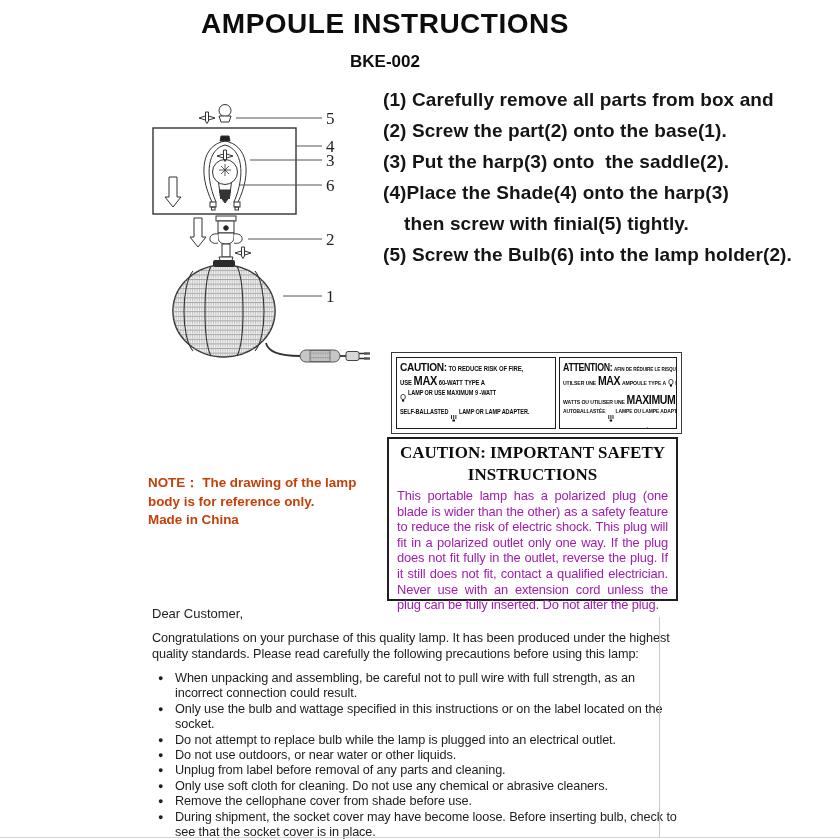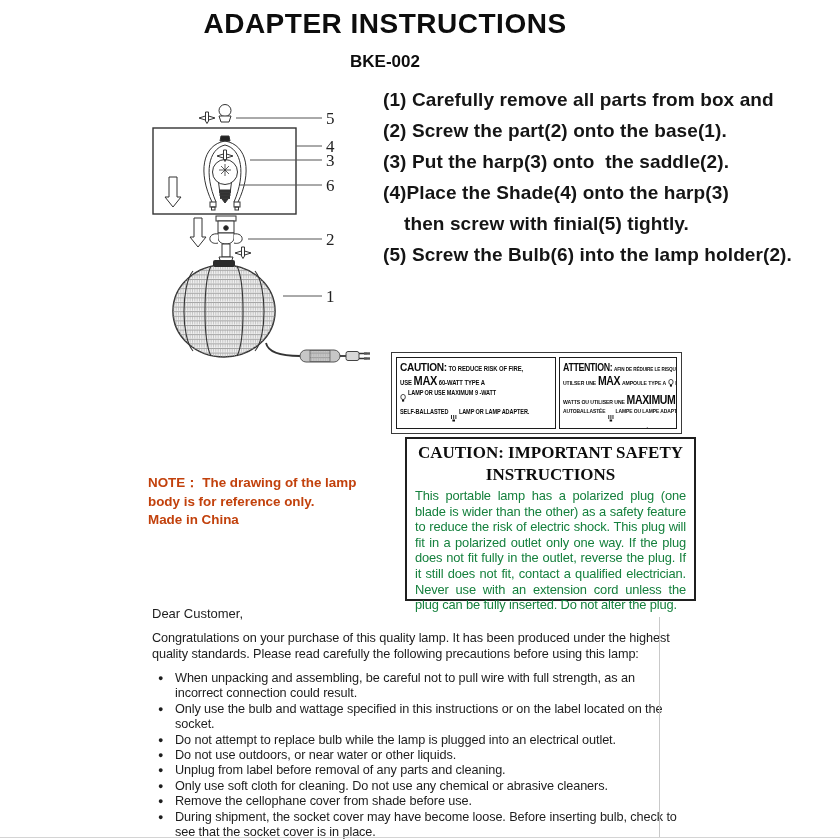--- a/index.html
+++ b/index.html
@@ -40,27 +40,27 @@
   .smT{font-size:6.7px;font-weight:700;letter-spacing:-.1px;}
   .xsT{font-size:6.3px;font-weight:700;letter-spacing:-.1px;}
   .tinyT{font-size:5.9px;font-weight:700;letter-spacing:-.1px;}
   .fr .bigWord{font-size:10.5px;}
   .fr .smT{font-size:6.1px;}
   .fr .xsT{font-size:5.9px;}
   .fr .tinyT{font-size:5.5px;}
   .lblIcon{display:inline-block;flex:0 0 auto;align-self:center;}
 
   
-  .safetyBox{left:405px;top:437px;width:291px;height:164px;
+  .safetyBox{left:387px;top:437px;width:291px;height:164px;
         border:2px solid #1f1f1f;box-sizing:border-box;
         padding:3px 8px 0 8px;background:#fff;}
   .safeH{font-family:"Liberation Serif", serif;font-weight:700;
         font-size:17px;text-align:center;line-height:22px;color:#0c0c0c;}
   .safeBody{font-size:12.9px;line-height:15.6px;text-align:justify;
-        letter-spacing:-.15px;color:#15803d;margin-top:2px;}
+        letter-spacing:-.15px;color:#a21caf;margin-top:2px;}
 
   
   .note{left:148px;top:474px;width:250px;font-size:13.4px;font-weight:700;
         line-height:18.6px;color:#c2410c;}
 
   
   .letter{left:152px;top:606px;width:530px;color:#1d1d1d;}
   .salut{font-size:13px;margin-bottom:9px;}
   .intro{font-size:12.7px;line-height:16px;width:528px;margin-bottom:9px;
         letter-spacing:-.1px;}
@@ -71,21 +71,21 @@
 
   
   .scanV{left:659px;top:617px;width:1px;height:221px;background:#c9c9c9;}
   .scanH{left:0;top:837px;width:840px;height:1px;background:#d4d4d4;}
 
   svg text{font-family:"Liberation Serif", serif;font-size:17px;fill:#222;}
 </style>
 </head>
 <body>
 
-<div class="abs title">ADAPTER INSTRUCTIONS</div>
+<div class="abs title">AMPOULE INSTRUCTIONS</div>
 <div class="abs model">BKE-002</div>
 
 <svg class="abs" style="left:140px;top:95px;" width="240" height="300" viewBox="0 0 240 300">
   <defs>
     <pattern id="weave" width="7" height="4.6" patternUnits="userSpaceOnUse">
       <path d="M0,0.5 H7" stroke="#8f8f8f" stroke-width="0.8" fill="none"></path>
       <path d="M1.2,0.5 V4.1 M3.5,0.5 V4.1 M5.8,0.5 V4.1" stroke="#adadad" stroke-width="0.6" fill="none"></path>
     </pattern>
   </defs>
 

